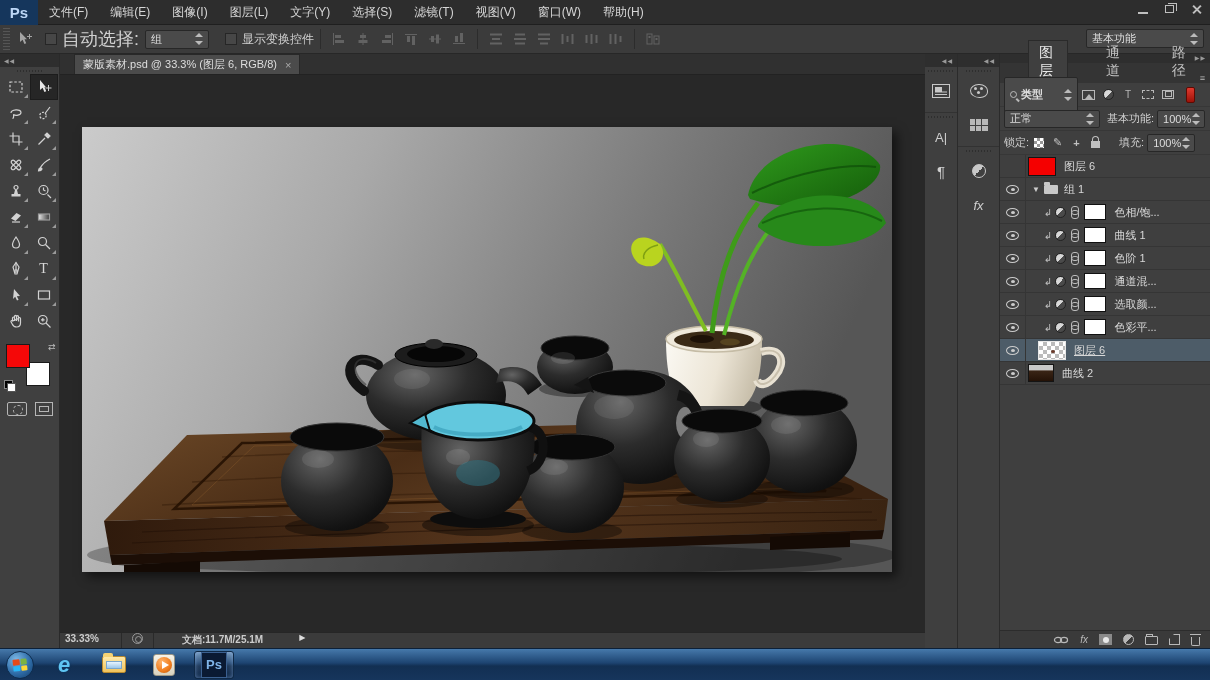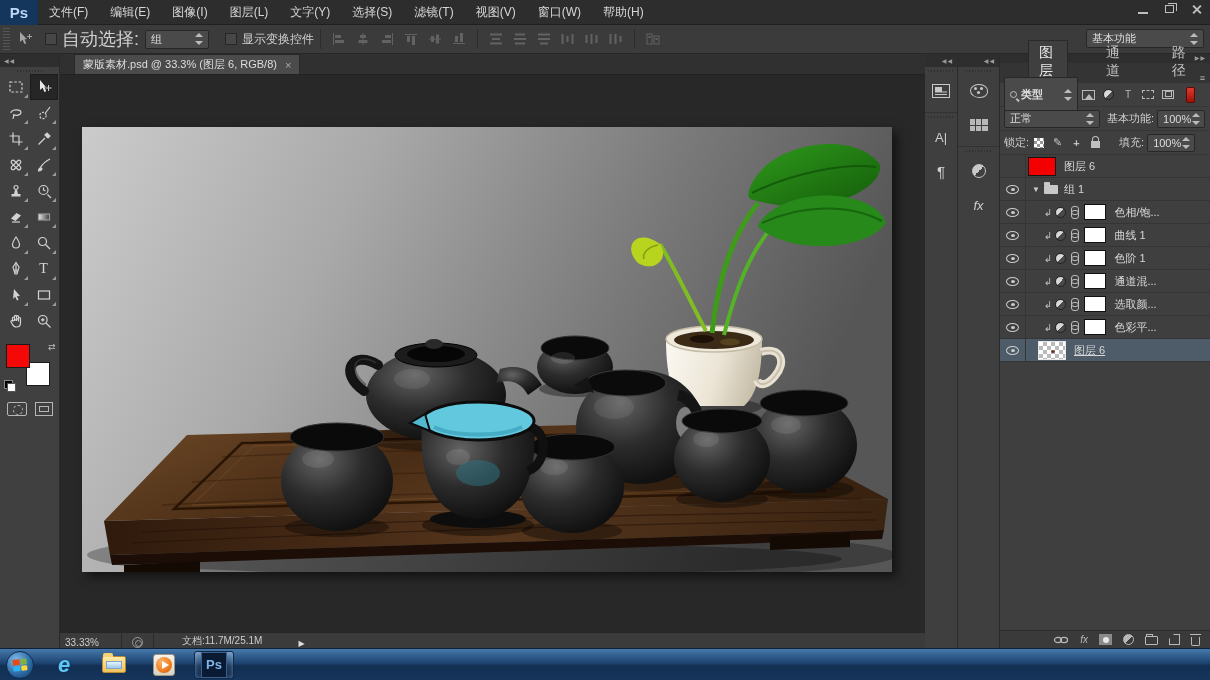--- a/index.html
+++ b/index.html
@@ -72,21 +72,21 @@
 
   
   #doc-area { position:absolute; left:60px; top:54px; width:865px; bottom:32px; background:#8b5cf6; }
   #tab-bar { height:21px; background:#303030; border-bottom:1px solid #222; display:flex; }
   #doc-tab { margin-left:14px; background:#4b4b4b; border:1px solid #282828; border-bottom:none;
     display:flex; align-items:center; padding:0 8px; font-size:11px; color:#dedede; gap:8px; }
   #tab-close { color:#aaa; font-size:11px; }
   #canvas-wrap { position:absolute; left:0; top:21px; right:0; bottom:16px; background:#282828; }
   #canvas-image { position:absolute; left:22px; top:52px; box-shadow:5px 5px 10px rgba(0,0,0,.55); }
   #status-bar { position:absolute; left:0; right:0; bottom:0; height:16px; background:#3b3b3b;
-    border-top:1px solid #262626; display:flex; align-items:flex-end; font-size:10px; color:#ccc; }
+    border-top:1px solid #262626; display:flex; align-items:flex-start; font-size:10px; color:#ccc;font-weight:bold; }
   #status-zoom { margin-left:5px; width:52px; }
   .status-sep { width:1px; height:16px; background:#2a2a2a; margin:0 4px; }
   #status-icon { width:11px; height:11px; border:1px solid #999; border-radius:50%; position:relative; margin:0 6px; }
   #status-icon::before { content:''; position:absolute; left:2px; top:2px; width:5px; height:5px; border:1px solid #999; border-radius:50%; }
   #status-info { margin-left:24px; }
   #status-play { margin-left:36px; color:#ddd; font-size:8px; }
 
   
   #dockA { position:absolute; left:925px; top:54px; width:33px; bottom:32px; background:#3f3f3f; border-right:1px solid #2b2b2b; }
   #dockB { position:absolute; left:958px; top:54px; width:42px; bottom:32px; background:#3f3f3f; border-right:1px solid #2b2b2b; }
@@ -819,20 +819,27 @@
     <span class="mask-thumb"></span>
     <span>色彩平...</span>
   </div>
   <div class="layer-row selected">
     <span class="eye-well">
         <span class="eye"></span>
       </span>
     <span class="checker-thumb"></span>
     <span style="text-decoration:underline;">图层 6</span>
   </div>
+  <div class="layer-row">
+    <span class="eye-well">
+        <span class="eye"></span>
+      </span>
+    <span class="thumb" style="width:26px;height:18px;margin:0 8px 0 2px;background:linear-gradient(180deg,#c9c9c9 0%,#c9c9c9 32%,#3a2516 36%,#241207 100%);"></span>
+    <span>曲线 2</span>
+  </div>
 
   <div id="lp-footer">
     <span class="f-ico">
         <svg width="16" height="10">
           <ellipse cx="5" cy="5" rx="3.5" ry="2.6" fill="none" stroke="#b8b8b8" stroke-width="1.3"></ellipse>
           <ellipse cx="11" cy="5" rx="3.5" ry="2.6" fill="none" stroke="#b8b8b8" stroke-width="1.3"></ellipse>
         </svg>
       </span>
     <span class="f-ico" style="font-style:italic;">fx</span>
     <span class="f-ico">

